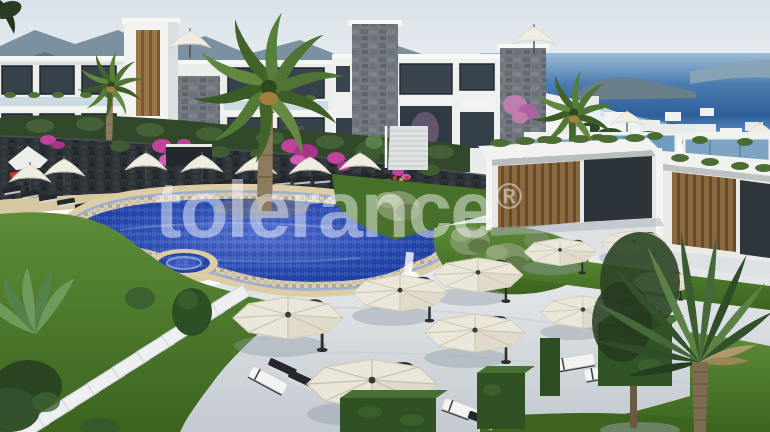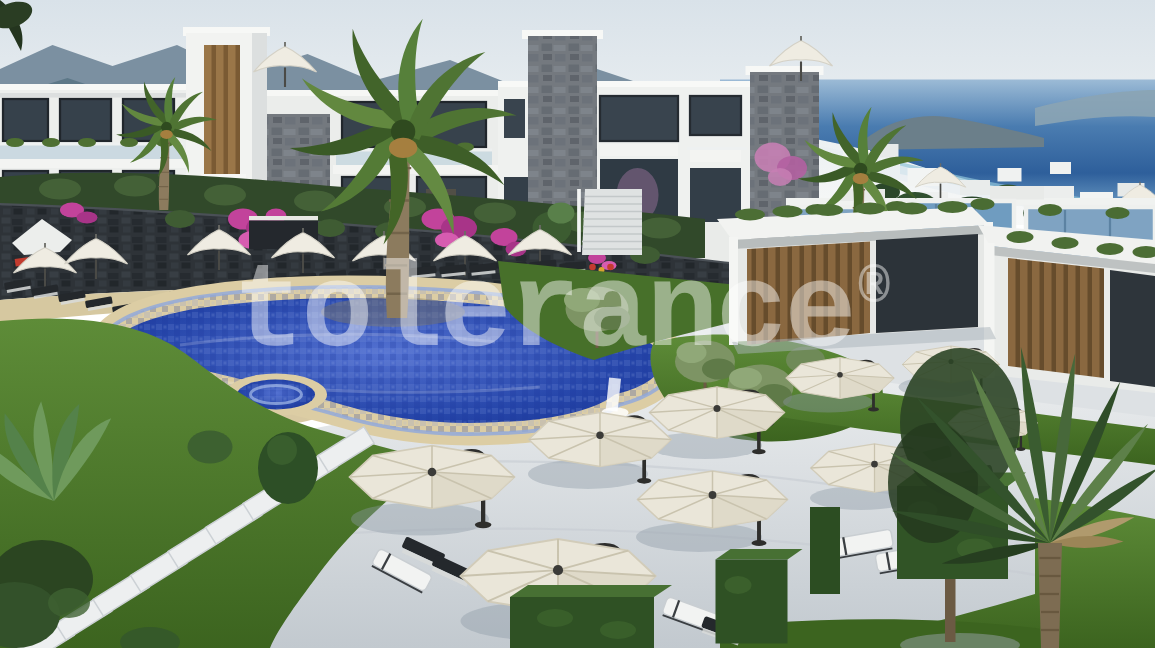--- a/index.html
+++ b/index.html
@@ -1,20 +1,20 @@
 <!DOCTYPE html>
 <html><head>
 <meta charset="utf-8">
 <style>
   html,body{margin:0;padding:0;background:#ffffff;}
   .stage{position:relative;width:770px;height:432px;overflow:hidden;font-family:"DejaVu Serif",serif;}
   .stage svg{position:absolute;left:0;top:0;display:block;}
   .watermark{
     position:absolute;left:155px;top:170px;
-    font-family:Liberation Mono, monospace;font-weight:bold;font-size:80px;
+    font-family:Liberation Sans, sans-serif;font-weight:bold;font-size:80px;
     letter-spacing:-2px;color:rgba(255,255,255,0.46);
     white-space:nowrap;pointer-events:none;line-height:1;
   }
   .watermark .reg{font-size:36px;vertical-align:super;margin-left:3px;}
 </style>
 </head>
 <body>
 
 <div class="stage">
 <svg width="770" height="432" viewBox="0 0 770 432">

